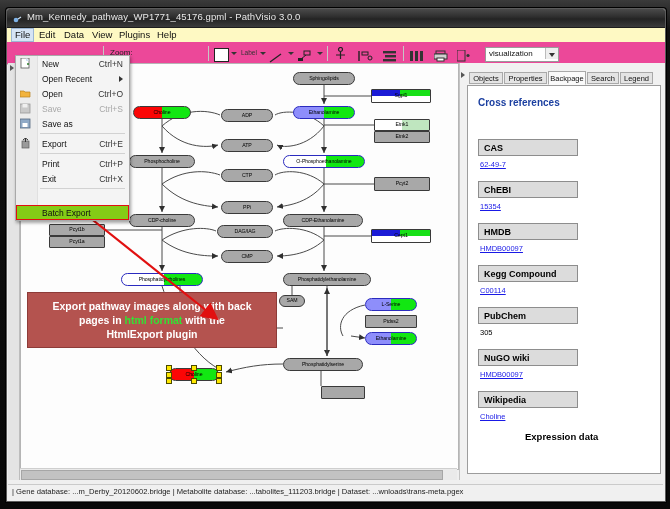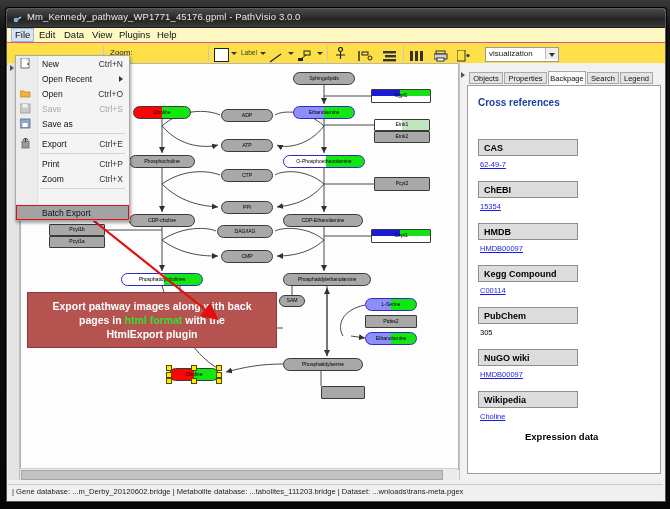--- a/index.html
+++ b/index.html
@@ -25,21 +25,21 @@
   .titlebar .tb-icon{position:absolute;left:5px;top:3px;width:11px;height:11px;}
   .titlebar .tb-text{position:absolute;left:20px;top:2px;font-size:9.5px;color:#e8e8e8;
     white-space:nowrap;letter-spacing:.1px;}
 
   
   .menubar{position:relative;height:14px;background:#fef9c3;border-bottom:1px solid #ec4899;}
   .mb-item{position:absolute;top:1px;font-size:9.5px;color:#111;padding:0 3px;line-height:12px;}
   .mb-item.sel{background:#d6e4f5;border:1px solid #9cb6d4;top:0px;line-height:12px;}
 
   
-  .toolbar{position:relative;height:21px;background:#fde047;border-bottom:1px solid #c9c9c9;}
+  .toolbar{position:relative;height:21px;background:#ec4899;border-bottom:1px solid #c9c9c9;}
   .tb-sep{position:absolute;top:3px;width:1px;height:15px;background:#c6c6c6;}
   .tb-btn{position:absolute;top:3px;width:15px;height:15px;}
   .zoom-label{position:absolute;font-size:8px;color:#222;top:5px;}
   .combo{position:absolute;background:#fff;border:1px solid #9a9a9a;height:13px;}
   .combo .cval{position:absolute;left:3px;top:1px;font-size:8px;color:#111;}
   .combo .carrow{position:absolute;right:3px;top:5px;width:0;height:0;
     border-left:3px solid transparent;border-right:3px solid transparent;border-top:4px solid #333;}
   .combo .cbtn{position:absolute;right:0;top:0;width:12px;height:11px;background:#eee;border-left:1px solid #bbb;}
   .tiny-arrow{position:absolute;width:0;height:0;border-left:3px solid transparent;
     border-right:3px solid transparent;border-top:3px solid #333;top:9px;}
@@ -101,21 +101,21 @@
     border:1px solid #a9a9a9;box-shadow:1px 2px 3px rgba(0,0,0,.35);z-index:40;}
   .menu .gutter{position:absolute;left:0;top:0;width:21px;height:100%;background:#ececec;border-right:1px solid #e0e0e0;}
   .mi{position:relative;height:15px;display:flex;align-items:center;font-size:8.5px;color:#111;}
   .mi .lbl{position:absolute;left:26px;}
   .mi .acc{position:absolute;right:6px;color:#333;}
   .mi.dis .lbl,.mi.dis .acc{color:#a8a8a8;}
   .mi .ico{position:absolute;left:4px;top:2px;width:11px;height:11px;}
   .mi .subarrow{position:absolute;right:6px;top:5px;width:0;height:0;
     border-top:3px solid transparent;border-bottom:3px solid transparent;border-left:4px solid #333;}
   .msep{height:1px;background:#d2d2d2;margin:2px 4px 2px 24px;}
-  .mi.hi{outline:1.5px solid #e01010;outline-offset:-1px;background:#a3a3a3;margin-top:16px;}
+  .mi.hi{outline:1.5px solid #e01010;outline-offset:-1px;background:#84cc16;margin-top:16px;}
   .redarrow{position:absolute;z-index:39;}
 </style>
 </head>
 <body>
 
 <div class="screen">
   <div class="desk"></div>
 
   <div class="win">
 
@@ -496,21 +496,21 @@
               </svg></span>
             <span class="lbl">Export</span>
             <span class="acc">Ctrl+E</span>
           </div>
           <div class="msep"></div>
           <div class="mi">
             <span class="lbl">Print</span>
             <span class="acc">Ctrl+P</span>
           </div>
           <div class="mi">
-            <span class="lbl">Zoom</span>
+            <span class="lbl">Exit</span>
             <span class="acc">Ctrl+X</span>
           </div>
           <div class="msep"></div>
           <div class="mi hi">
             <span class="lbl">Batch Export</span>
           </div>
         </div>
     </div>
 
     <svg class="redarrow" style="left:60px;top:190px;width:200px;height:130px;">

